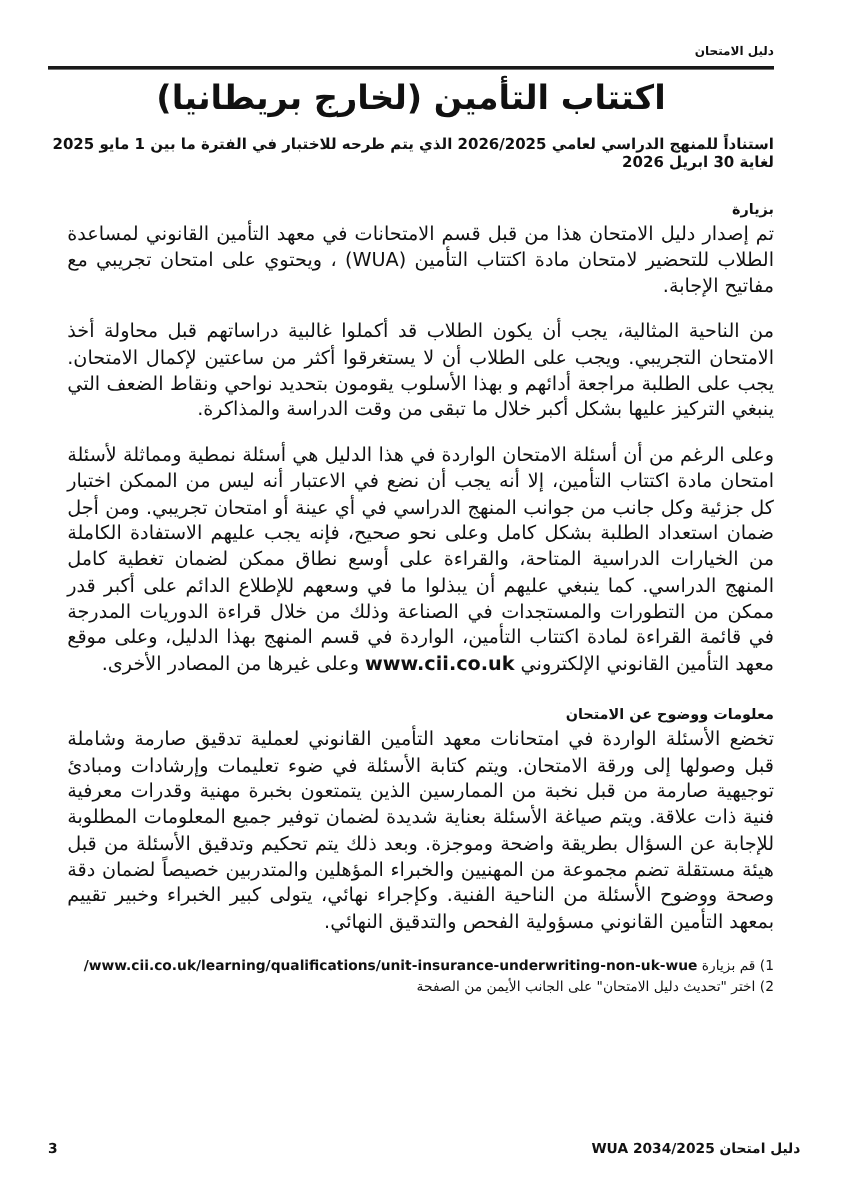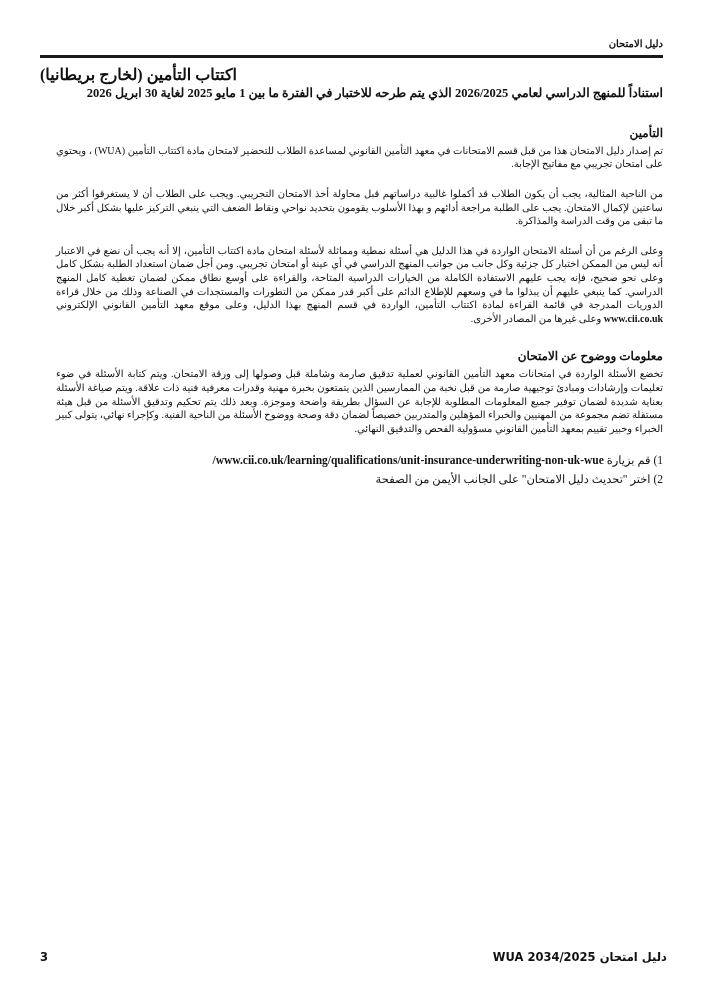--- a/index.html
+++ b/index.html
@@ -8,58 +8,57 @@
   .page {
     position: relative;
     width: 707px;
     height: 1000px;
     margin: 0 auto;
     background: #ffffff;
     color: #111111;
     overflow: hidden;
   }
   .content {
-    padding: 38px 44px 0 40px;
+    padding: 38px 62px 0 40px;
     direction: rtl;
-    font-family: Liberation Serif, serif;
   }
   .doc-header {
     text-align: right;
     font-size: 10px;
     font-weight: bold;
     color: #111;
     margin-bottom: 6px;
   }
   .header-rule {
     height: 3px;
     background: #1a1a1a;
     margin: 0 0 7px 0;
   }
   .doc-title {
-    font-size: 16px;
+    font-size: 28px;
     font-weight: bold;
-    text-align: left;
+    text-align: center;
     line-height: 1.2;
     letter-spacing: 0;
   }
   .doc-subtitle {
     font-size: 12.5px;
     font-weight: bold;
     text-align: right;
     line-height: 1.25;
-    margin-top: 2px;
+    margin-top: 13px;
   }
   .section-heading {
     font-size: 12px;
     font-weight: bold;
     margin: 24px 0 3px 0;
     text-align: right;
   }
   .para {
-    font-size: 10px;
+    font-size: 16px;
     line-height: 1.36;
     text-align: justify;
     text-justify: inter-word;
     margin: 0 0 16px 16px;
   }
   .steps { margin: 0 0 16px 0; }
   .step {
     font-size: 11.5px;
     line-height: 1.6;
   }
@@ -90,21 +89,21 @@
   <div class="content">
 
     <div class="doc-header">دليل الامتحان</div>
 
     <div class="header-rule"></div>
 
     <h1 class="doc-title">اكتتاب التأمين (لخارج بريطانيا)</h1>
 
     <div class="doc-subtitle">استناداً للمنهج الدراسي لعامي 2026/2025 الذي يتم طرحه للاختبار في الفترة ما بين 1 مايو 2025 لغاية 30 ابريل 2026</div>
 
-    <h2 class="section-heading">التأمين</h2>
+    <h2 class="section-heading">بزيارة</h2>
 
     <p class="para">تم إصدار دليل الامتحان هذا من قبل قسم الامتحانات في معهد التأمين القانوني لمساعدة الطلاب للتحضير لامتحان مادة اكتتاب التأمين (WUA) ، ويحتوي على امتحان تجريبي مع مفاتيح الإجابة.</p>
 
     <p class="para">من الناحية المثالية، يجب أن يكون الطلاب قد أكملوا غالبية دراساتهم قبل محاولة أخذ الامتحان التجريبي. ويجب على الطلاب أن لا يستغرقوا أكثر من ساعتين لإكمال الامتحان. يجب على الطلبة مراجعة أدائهم و بهذا الأسلوب يقومون بتحديد نواحي ونقاط الضعف التي ينبغي التركيز عليها بشكل أكبر خلال ما تبقى من وقت الدراسة والمذاكرة.</p>
 
     <p class="para"><span>وعلى الرغم من أن أسئلة الامتحان الواردة في هذا الدليل هي أسئلة نمطية ومماثلة لأسئلة امتحان مادة اكتتاب التأمين، إلا أنه يجب أن نضع في الاعتبار أنه ليس من الممكن اختبار كل جزئية وكل جانب من جوانب المنهج الدراسي في أي عينة أو امتحان تجريبي. ومن أجل ضمان استعداد الطلبة بشكل كامل وعلى نحو صحيح، فإنه يجب عليهم الاستفادة الكاملة من الخيارات الدراسية المتاحة، والقراءة على أوسع نطاق ممكن لضمان تغطية كامل المنهج الدراسي. كما ينبغي عليهم أن يبذلوا ما في وسعهم للإطلاع الدائم على أكبر قدر ممكن من التطورات والمستجدات في الصناعة وذلك من خلال قراءة الدوريات المدرجة في قائمة القراءة لمادة اكتتاب التأمين، الواردة في قسم المنهج بهذا الدليل، وعلى موقع معهد التأمين القانوني الإلكتروني </span><span class="bold">www.cii.co.uk</span><span> وعلى غيرها من المصادر الأخرى.</span></p>
 
     <h2 class="section-heading">معلومات ووضوح عن الامتحان</h2>
 
     <p class="para">تخضع الأسئلة الواردة في امتحانات معهد التأمين القانوني لعملية تدقيق صارمة وشاملة قبل وصولها إلى ورقة الامتحان. ويتم كتابة الأسئلة في ضوء تعليمات وإرشادات ومبادئ توجيهية صارمة من قبل نخبة من الممارسين الذين يتمتعون بخبرة مهنية وقدرات معرفية فنية ذات علاقة. ويتم صياغة الأسئلة بعناية شديدة لضمان توفير جميع المعلومات المطلوبة للإجابة عن السؤال بطريقة واضحة وموجزة. وبعد ذلك يتم تحكيم وتدقيق الأسئلة من قبل هيئة مستقلة تضم مجموعة من المهنيين والخبراء المؤهلين والمتدربين خصيصاً لضمان دقة وصحة ووضوح الأسئلة من الناحية الفنية. وكإجراء نهائي، يتولى كبير الخبراء وخبير تقييم بمعهد التأمين القانوني مسؤولية الفحص والتدقيق النهائي.</p>

